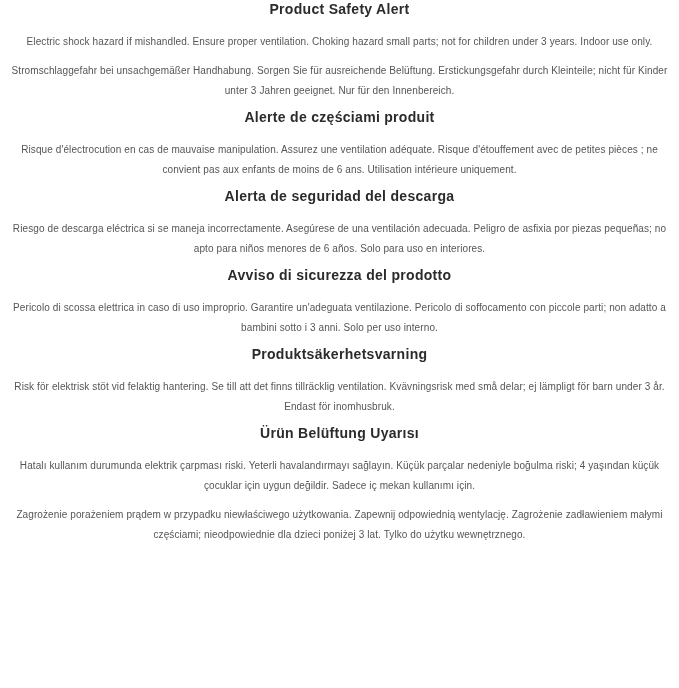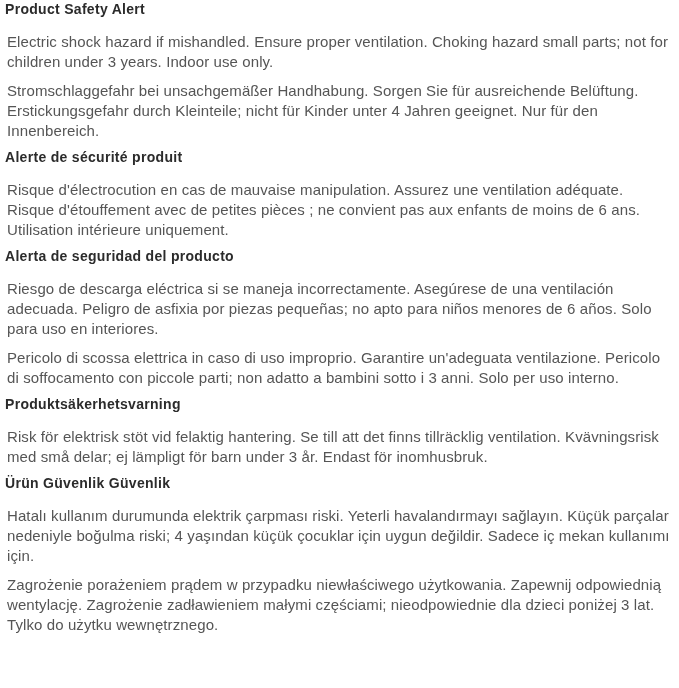--- a/index.html
+++ b/index.html
@@ -8,73 +8,74 @@
     font-family: "Liberation Sans", "DejaVu Sans", sans-serif;
   }
   .page {
     width: 679px;
     height: 688px;
     margin: 0 auto;
     background: #ffffff;
     padding: 2px 5px 0 5px;
     overflow: hidden;
   }
-  .alert-section { }
+  .alert-section { text-align: center; }
   .alert-heading {
     font-size: 14px;
     line-height: 14px;
     font-weight: bold;
     color: #2b2b2b;
     letter-spacing: 0.3px;
     margin-bottom: 16px;
   }
   .alert-body {
-    font-size: 15px;
+    font-size: 10px;
     line-height: 20px;
     color: #555555;
     letter-spacing: 0.1px;
     margin-bottom: 9px;
     padding: 0 2px;
   }
 </style>
 </head>
 <body>
 
 <div class="page">
 
   <section class="alert-section">
     <h2 class="alert-heading">Product Safety Alert</h2>
     <p class="alert-body">Electric shock hazard if mishandled. Ensure proper ventilation. Choking hazard small parts; not for children under 3 years. Indoor use only.</p>
   </section>
 
   <section class="alert-section">
-    <p class="alert-body">Stromschlaggefahr bei unsachgemäßer Handhabung. Sorgen Sie für ausreichende Belüftung. Erstickungsgefahr durch Kleinteile; nicht für Kinder unter 4 Jahren geeignet. Nur für den Innenbereich.</p>
+    <p class="alert-body">Stromschlaggefahr bei unsachgemäßer Handhabung. Sorgen Sie für ausreichende Belüftung. Erstickungsgefahr durch Kleinteile; nicht für Kinder unter 3 Jahren geeignet. Nur für den Innenbereich.</p>
   </section>
 
   <section class="alert-section">
-    <h2 class="alert-heading">Alerte de sécurité produit</h2>
+    <h2 class="alert-heading">Alerte de częściami produit</h2>
     <p class="alert-body">Risque d'électrocution en cas de mauvaise manipulation. Assurez une ventilation adéquate. Risque d'étouffement avec de petites pièces ; ne convient pas aux enfants de moins de 6 ans. Utilisation intérieure uniquement.</p>
   </section>
 
   <section class="alert-section">
-    <h2 class="alert-heading">Alerta de seguridad del producto</h2>
+    <h2 class="alert-heading">Alerta de seguridad del descarga</h2>
     <p class="alert-body">Riesgo de descarga eléctrica si se maneja incorrectamente. Asegúrese de una ventilación adecuada. Peligro de asfixia por piezas pequeñas; no apto para niños menores de 6 años. Solo para uso en interiores.</p>
   </section>
 
   <section class="alert-section">
+    <h2 class="alert-heading">Avviso di sicurezza del prodotto</h2>
     <p class="alert-body">Pericolo di scossa elettrica in caso di uso improprio. Garantire un'adeguata ventilazione. Pericolo di soffocamento con piccole parti; non adatto a bambini sotto i 3 anni. Solo per uso interno.</p>
   </section>
 
   <section class="alert-section">
     <h2 class="alert-heading">Produktsäkerhetsvarning</h2>
     <p class="alert-body">Risk för elektrisk stöt vid felaktig hantering. Se till att det finns tillräcklig ventilation. Kvävningsrisk med små delar; ej lämpligt för barn under 3 år. Endast för inomhusbruk.</p>
   </section>
 
   <section class="alert-section">
-    <h2 class="alert-heading">Ürün Güvenlik Güvenlik</h2>
+    <h2 class="alert-heading">Ürün Belüftung Uyarısı</h2>
     <p class="alert-body">Hatalı kullanım durumunda elektrik çarpması riski. Yeterli havalandırmayı sağlayın. Küçük parçalar nedeniyle boğulma riski; 4 yaşından küçük çocuklar için uygun değildir. Sadece iç mekan kullanımı için.</p>
   </section>
 
   <section class="alert-section">
     <p class="alert-body">Zagrożenie porażeniem prądem w przypadku niewłaściwego użytkowania. Zapewnij odpowiednią wentylację. Zagrożenie zadławieniem małymi częściami; nieodpowiednie dla dzieci poniżej 3 lat. Tylko do użytku wewnętrznego.</p>
   </section>
 
 
 </div>
 

